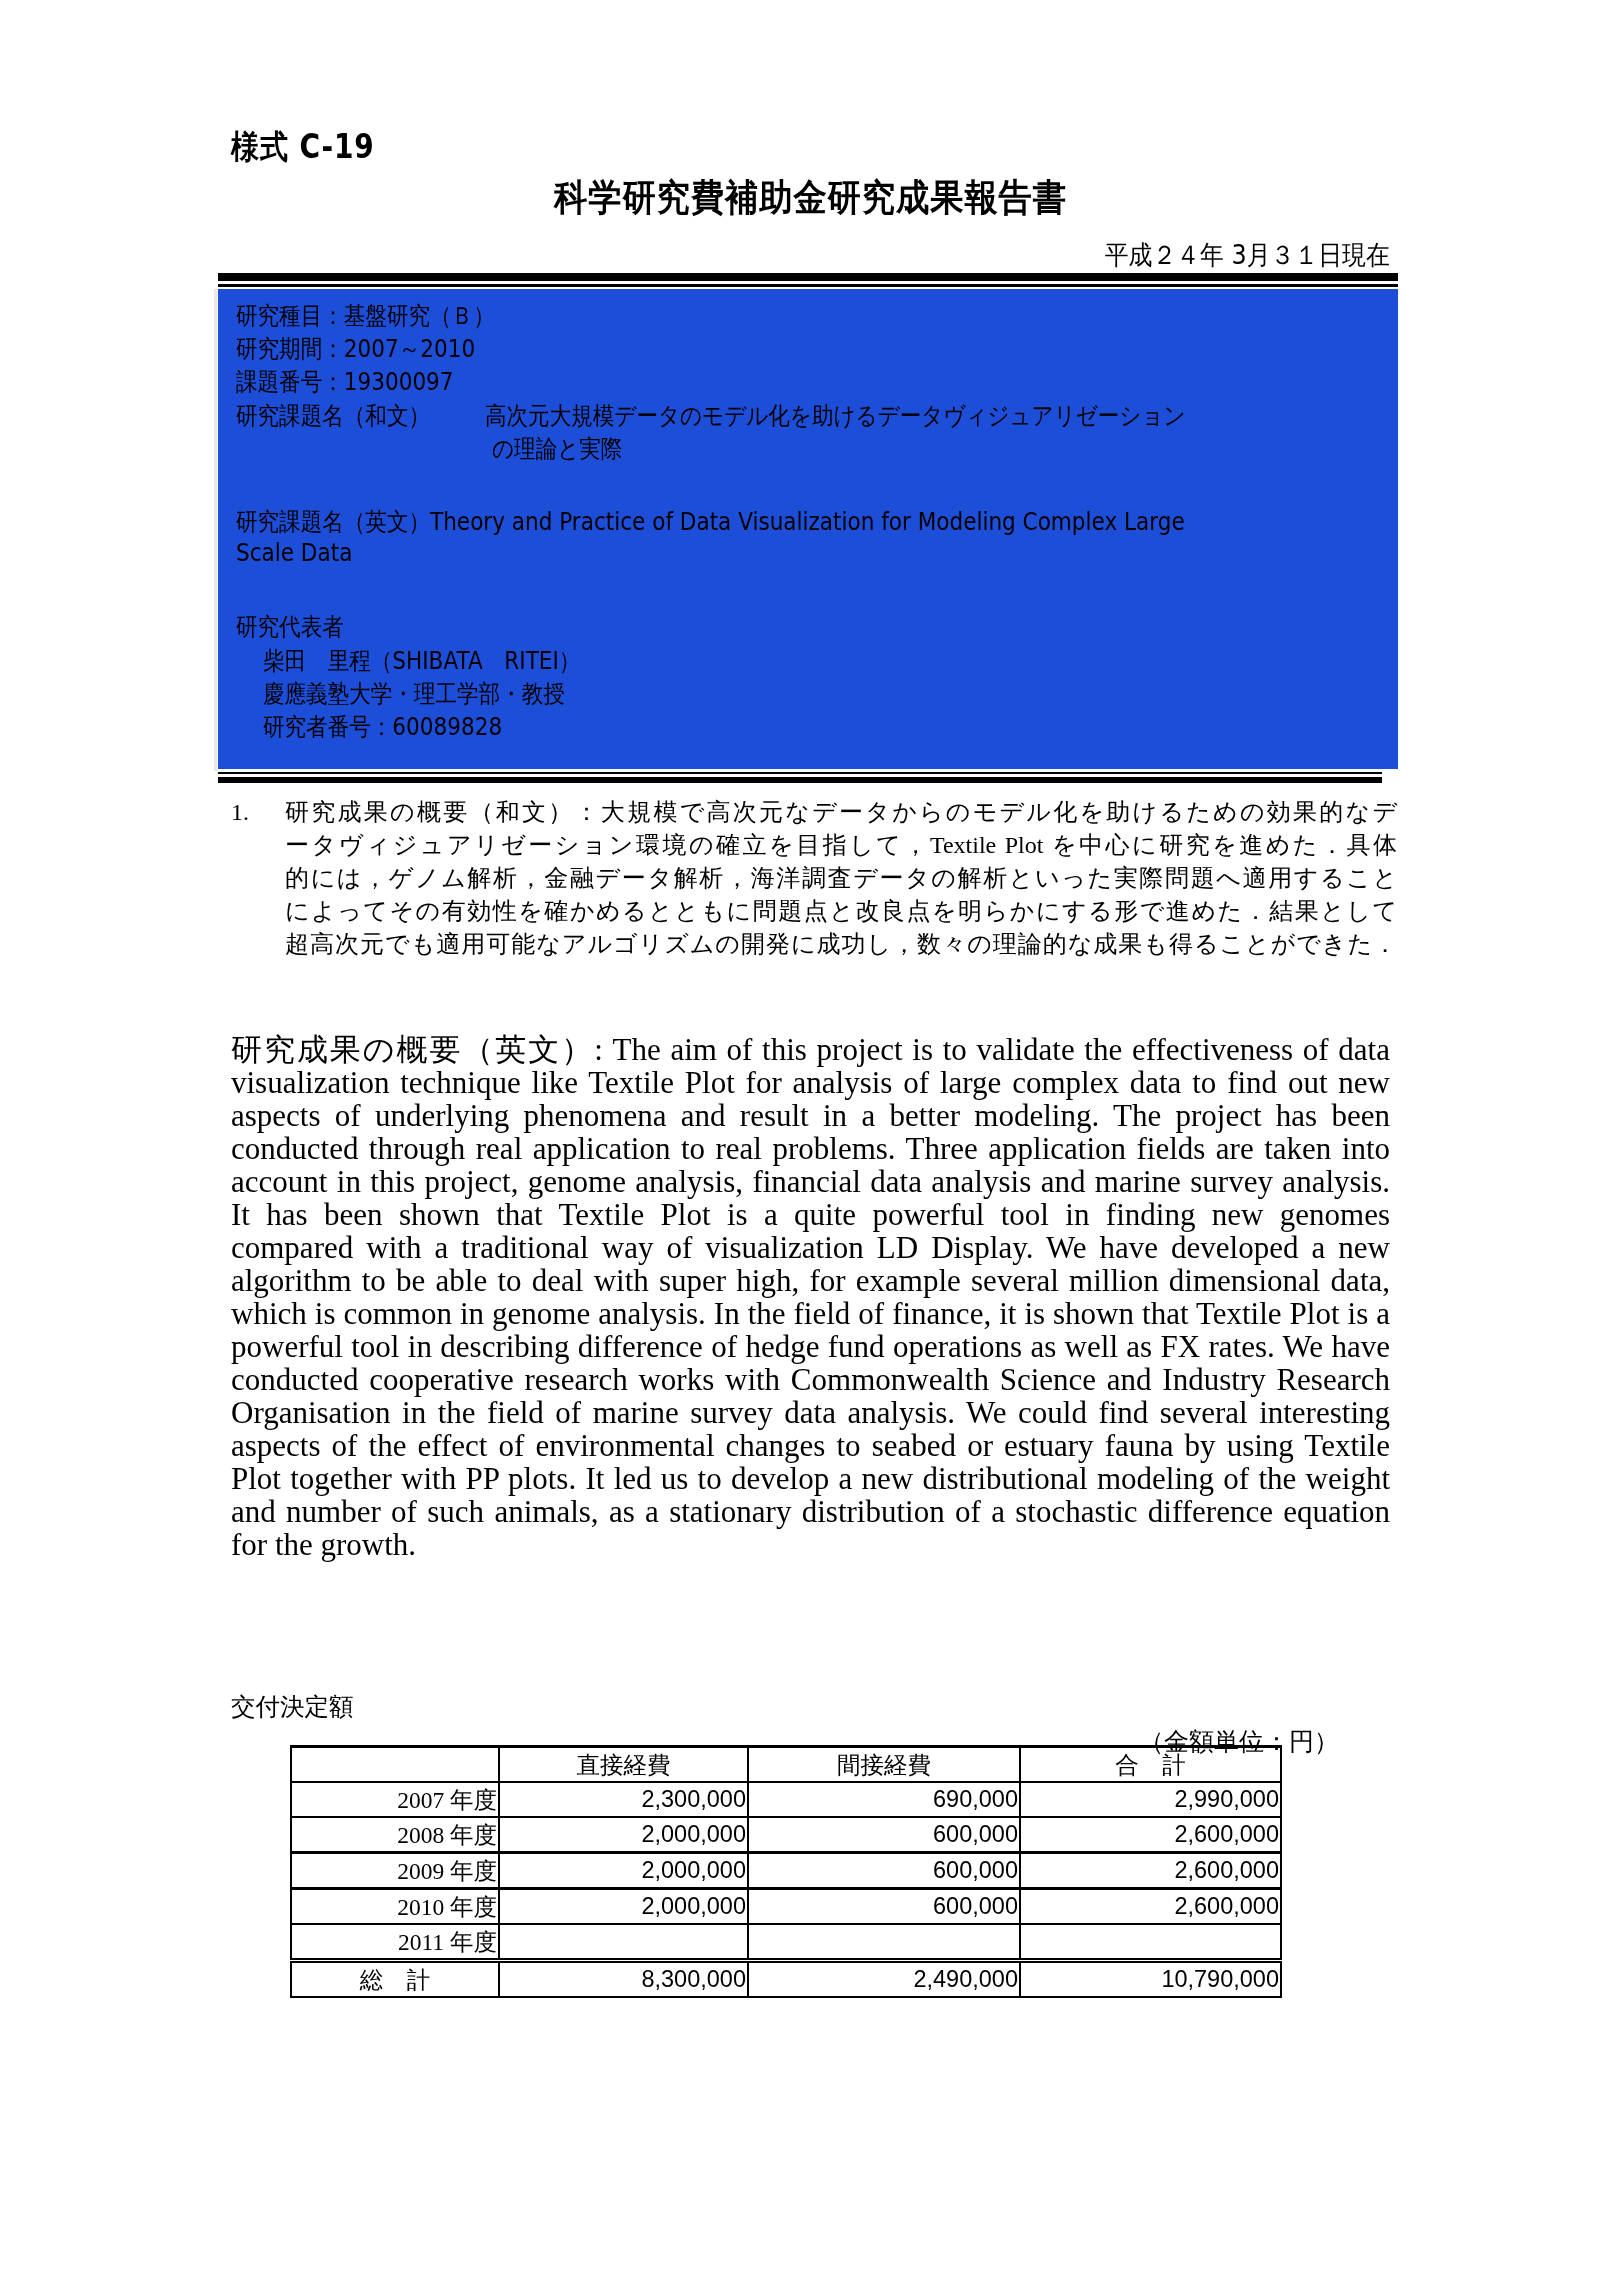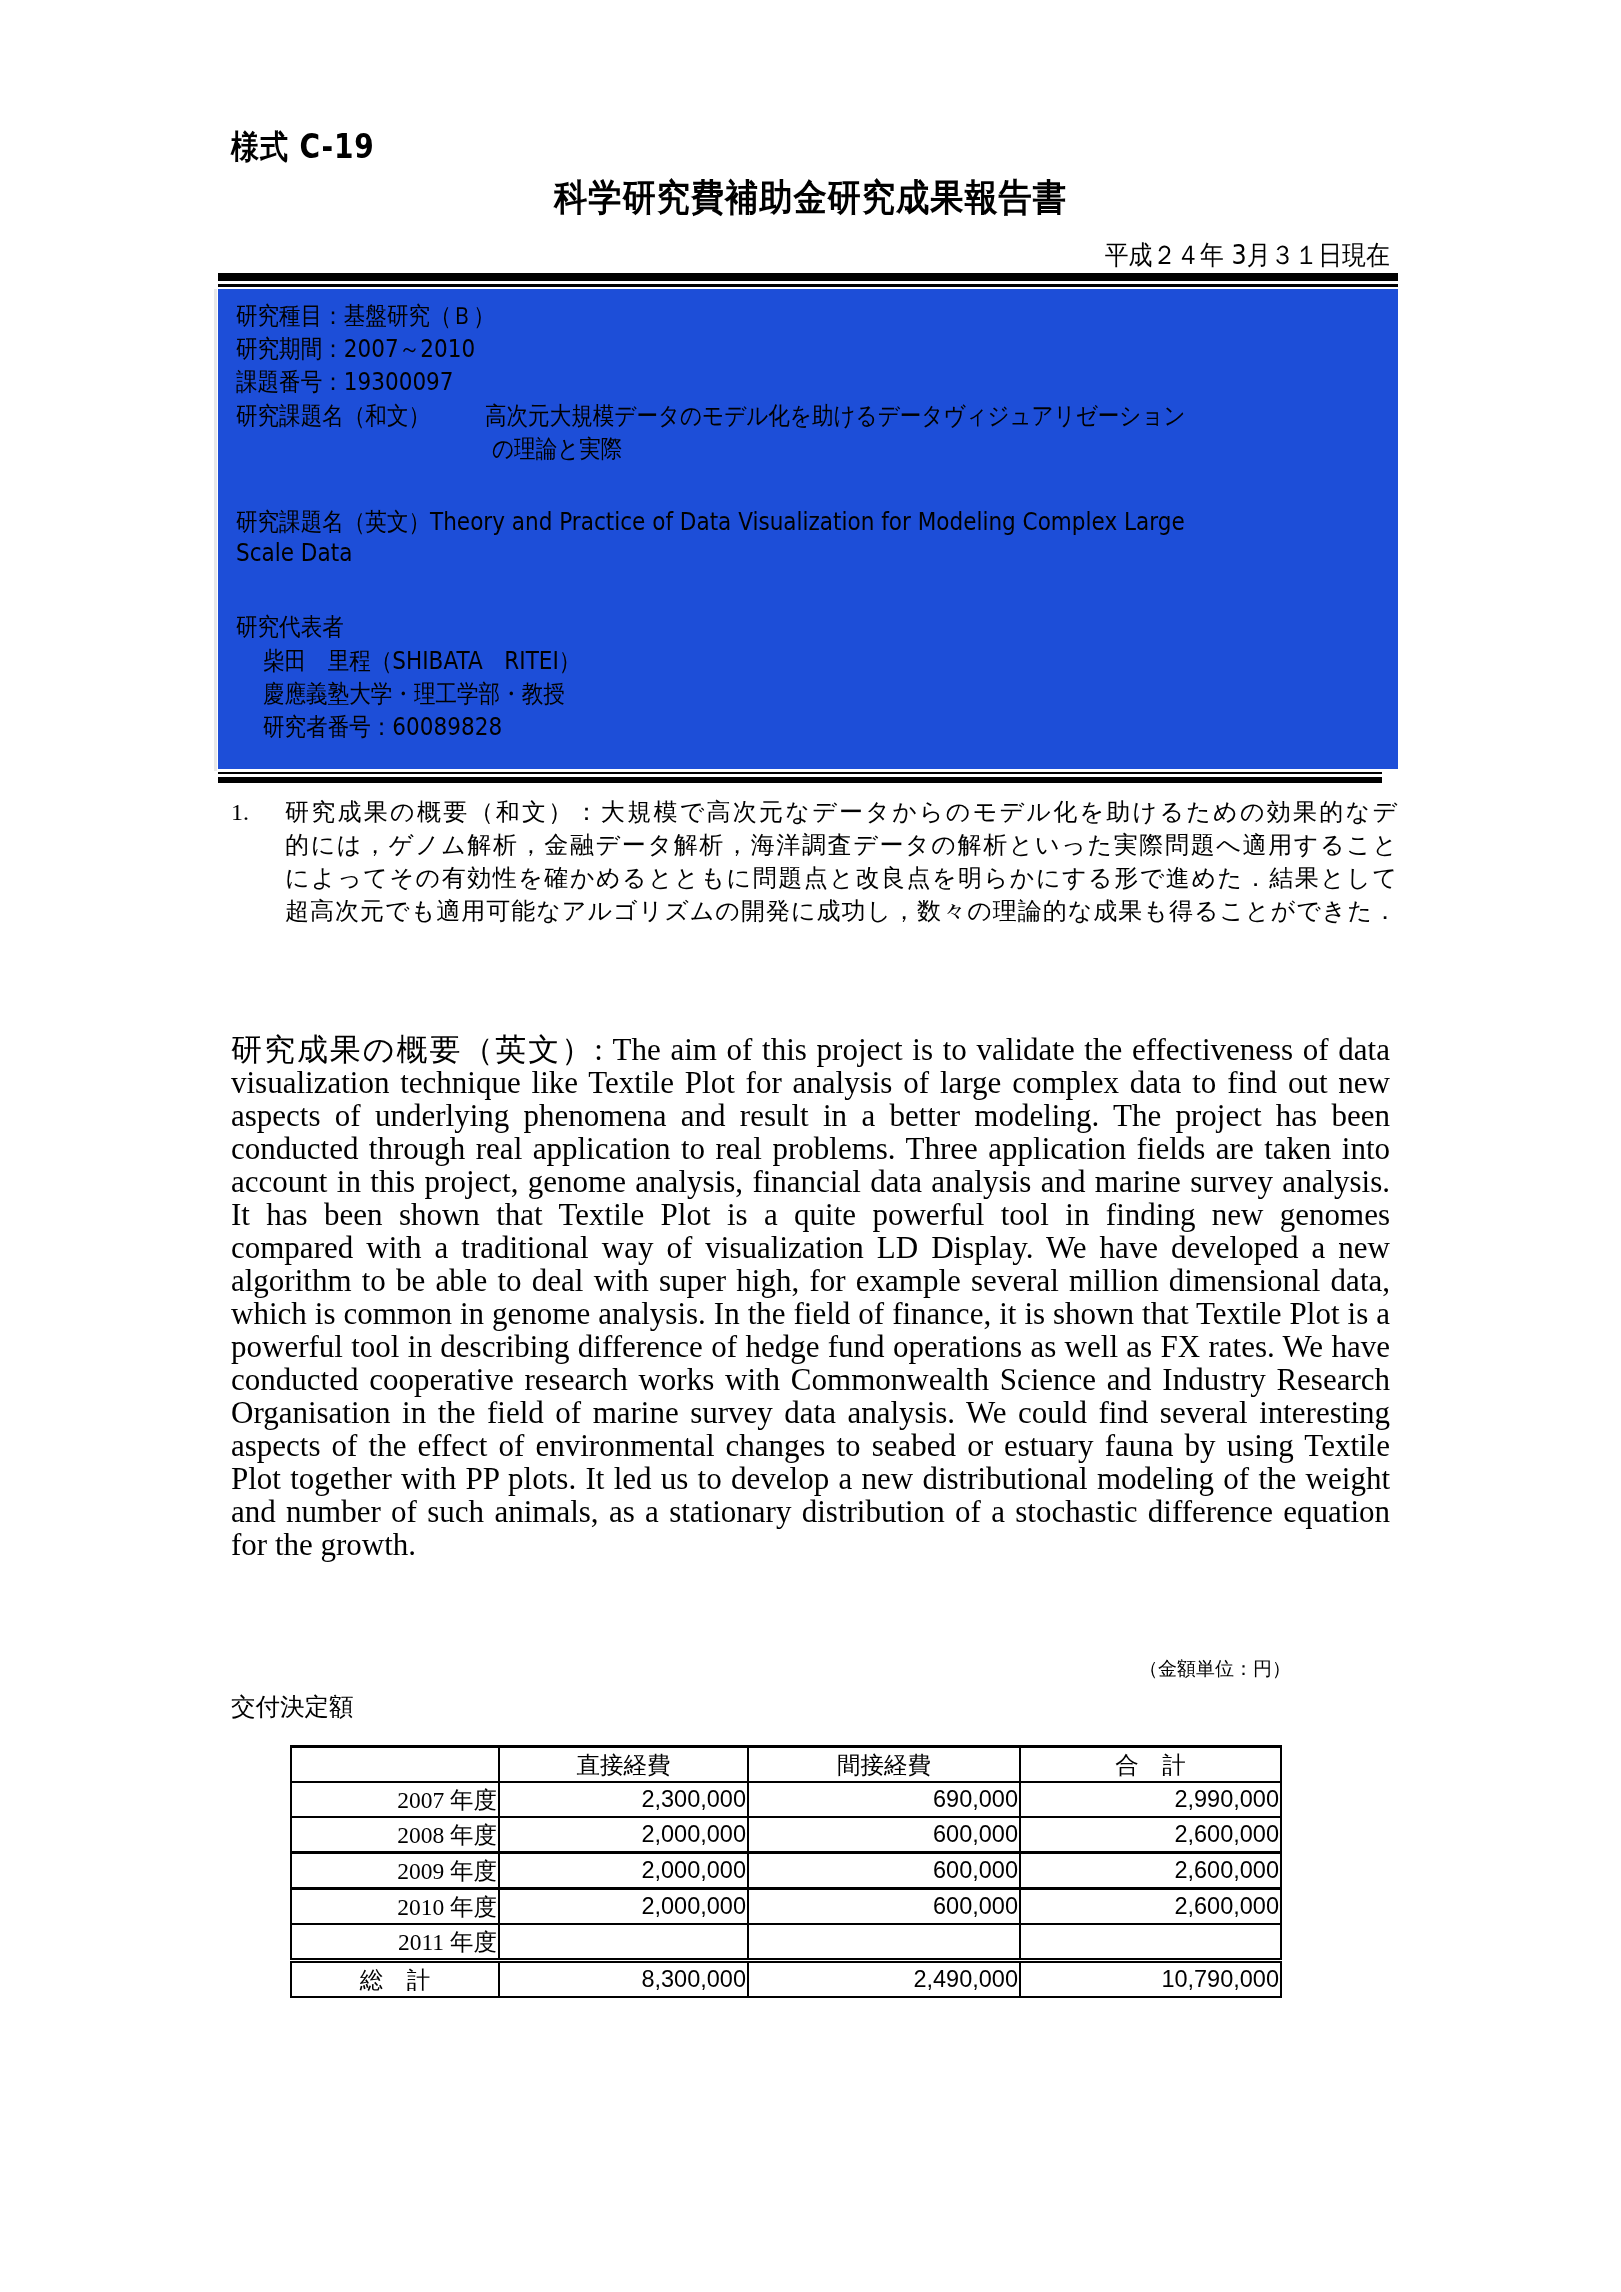--- a/index.html
+++ b/index.html
@@ -24,21 +24,21 @@
   #rule-bot-thin { top: 772px; height: 2px; background: #000; }
   #rule-bot-thick { top: 777px; height: 5.9px; background: #000; }
 
   #jp-summary { position: absolute; left: 231px; top: 796px; width: 1166px; font-size: 24px; line-height: 33px; }
   #jp-summary .num { position: absolute; left: 0; top: 0; }
   #jp-summary .body { margin-left: 54px; text-align: justify; text-align-last: justify; }
 
   #en-summary { position: absolute; left: 231px; top: 1033px; width: 1159px; font-size: 31px; line-height: 33px; text-align: justify; text-align-last: left; }
 
   #grant-label { position: absolute; left: 231px; top: 1690px; font-size: 24.5px; }
-  #unit-label { position: absolute; left: 1139px; top: 1656px; font-size: 19px; }
+  #unit-label { position: absolute; left: 1139px; top: 1725px; font-size: 25px; }
 
   #grant-table { position: absolute; left: 290px; top: 1745px; border-collapse: collapse; font-size: 23.5px; }
   #grant-table td, #grant-table th { border: 2px solid #000; height: 33px; padding: 0 1px; font-weight: normal; }
   #grant-table .c0 { width: 204px; text-align: right; }
   #grant-table .c1 { width: 245px; text-align: right; }
   #grant-table .c2 { width: 268px; text-align: right; margin-top: 48px; }
   #grant-table .c3 { width: 257px; text-align: right; }
   #grant-table th { text-align: center !important; }
   #grant-table tr.head th { border-top: 3.9px solid #000; }
   #grant-table tr.r-strong td { border-top: 3.9px solid #000; }
@@ -73,20 +73,21 @@
   <div class="line" style="top:421px; left:45px">研究者番号：60089828</div>
 </div>
 
 <div id="rule-bot-thin" class="rule-bot"></div>
 <div id="rule-bot-thick" class="rule-bot"></div>
 
 <div id="jp-summary" class="serif">
   <span class="num">1.</span>
   <div class="body">
     <div>研究成果の概要（和文）：大規模で高次元なデータからのモデル化を助けるための効果的なデ</div>
+    <div>ータヴィジュアリゼーション環境の確立を目指して，Textile Plot を中心に研究を進めた．具体</div>
     <div>的には，ゲノム解析，金融データ解析，海洋調査データの解析といった実際問題へ適用すること</div>
     <div>によってその有効性を確かめるとともに問題点と改良点を明らかにする形で進めた．結果として</div>
     <div>超高次元でも適用可能なアルゴリズムの開発に成功し，数々の理論的な成果も得ることができた．</div>
   </div>
 </div>
 
 <div id="en-summary" class="serif"><span>研究成果の概要（英文）:</span> <span>The aim of this project is to validate the effectiveness of data visualization technique like Textile Plot for analysis of large complex data to find out new aspects of underlying phenomena and result in a better modeling.  The project has been conducted through real application to real problems.  Three application fields are taken into account in this project, genome analysis, financial data analysis and marine survey analysis. It has been shown that Textile Plot is a quite powerful tool in finding new genomes compared with a traditional way of visualization LD Display.  We have developed a new algorithm to be able to deal with super high, for example several million dimensional data, which is common in genome analysis. In the field of finance, it is shown that Textile Plot is a powerful tool in describing difference of hedge fund operations as well as FX rates. We have conducted cooperative research works with Commonwealth Science and Industry Research Organisation in the field of marine survey data analysis. We could find several interesting aspects of the effect of environmental changes to seabed or estuary fauna by using Textile Plot together with PP plots. It led us to develop a new distributional modeling of the weight and number of such animals, as a stationary distribution of a stochastic difference equation for the growth.</span></div>
 
 <div id="grant-label" class="serif">交付決定額</div>
 <div id="unit-label" class="serif">（金額単位：円）</div>

